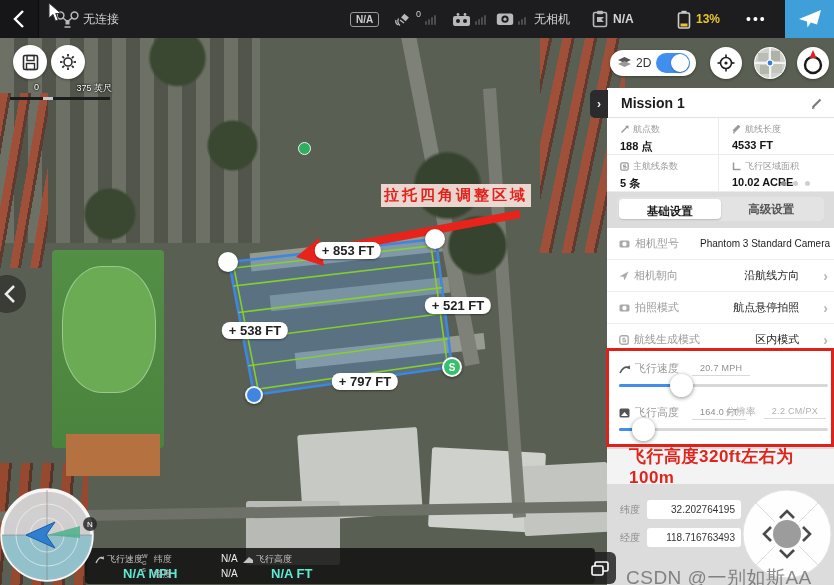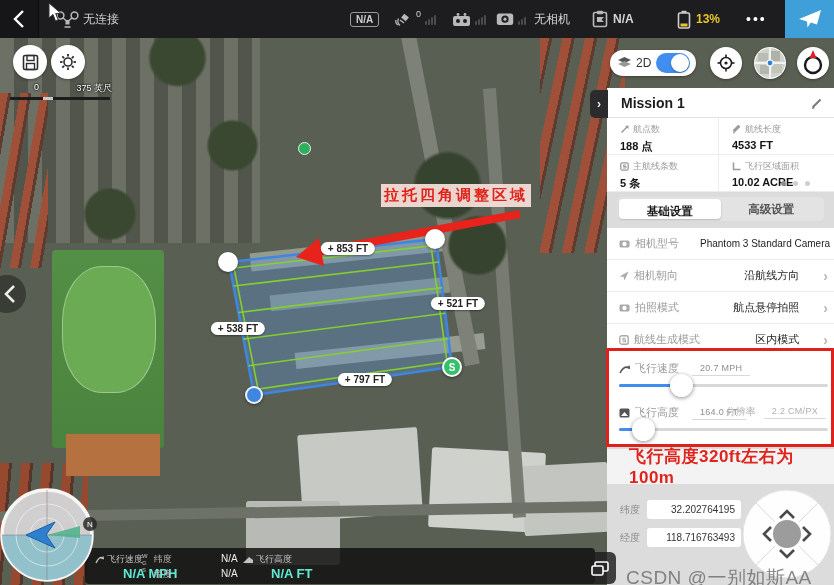--- a/index.html
+++ b/index.html
@@ -21,21 +21,21 @@
   
   .map{position:absolute;top:38px;left:0;width:834px;height:547px;background:#5a5f53;overflow:hidden;z-index:1;}
   .m-patch{position:absolute;}
   .overlaysvg{position:absolute;left:0;top:0;z-index:6;pointer-events:none;}
   .handle{position:absolute;border-radius:50%;z-index:8;box-shadow:0 1px 3px rgba(0,0,0,.45);}
   .handle.white{background:#fff;width:20px;height:20px;}
   .handle.blue{background:#3f86e0;width:18px;height:18px;border:2px solid rgba(255,255,255,.9);box-sizing:border-box;}
   .handle.start{background:#35c06b;width:20px;height:20px;border:2px solid #fff;box-sizing:border-box;
                 display:flex;align-items:center;justify-content:center;color:#fff;font-size:10px;font-weight:bold;}
   .edge-pill{position:absolute;transform:translateX(-50%);background:#fff;border-radius:8px;padding:1px 7px;
-             font-size:10px;font-weight:bold;color:#222;z-index:7;box-shadow:0 1px 2px rgba(0,0,0,.4);white-space:nowrap;}
+             font-size:13px;font-weight:bold;color:#222;z-index:7;box-shadow:0 1px 2px rgba(0,0,0,.4);white-space:nowrap;}
   .annot-label{position:absolute;left:381px;top:146px;width:150px;height:23px;background:rgba(248,226,219,.92);
                color:#e0241c;font-size:15px;font-weight:bold;letter-spacing:3px;display:flex;align-items:center;
                justify-content:center;z-index:9;}
   .round-btn{position:absolute;width:34px;height:34px;border-radius:50%;background:#fff;z-index:10;
              display:flex;align-items:center;justify-content:center;box-shadow:0 1px 3px rgba(0,0,0,.35);}
   .scale-wrap{position:absolute;left:10px;top:44px;width:102px;z-index:10;color:#fff;font-size:9px;
               text-shadow:0 0 2px #000,0 0 2px #000;}
   .scale-bar{margin-top:2px;height:3px;display:flex;}
   .scale-bar b{display:block;height:3px;}
   .pill2d{position:absolute;left:610px;top:12px;width:86px;height:26px;background:#fff;border-radius:14px;z-index:10;
@@ -150,21 +150,21 @@
 
     <div class="handle white" style="left:218px;top:214px;"></div>
     <div class="handle white" style="left:425px;top:191px;"></div>
     <div class="handle blue" style="left:245px;top:348px;"></div>
     <div class="handle start" style="left:442px;top:319px;">
       <span>S</span>
     </div>
 
     <div class="edge-pill" style="left:348px;top:204px;">+ 853 FT</div>
     <div class="edge-pill" style="left:458px;top:259px;">+ 521 FT</div>
-    <div class="edge-pill" style="left:238px;top:284px;">+ 538 FT</div>
+    <div class="edge-pill" style="left:255px;top:284px;">+ 538 FT</div>
     <div class="edge-pill" style="left:365px;top:335px;">+ 797 FT</div>
 
     <div class="annot-label">拉托四角调整区域</div>
 
     <div class="round-btn" style="left:13px;top:7px;">
       <svg width="17" height="17" viewBox="0 0 17 17">
         <rect x="1.5" y="1.5" width="14" height="14" rx="1.5" fill="none" stroke="#2c2c2c" stroke-width="1.6"></rect>
         <rect x="5" y="1.5" width="7" height="5" fill="none" stroke="#2c2c2c" stroke-width="1.4"></rect>
         <rect x="4.5" y="9.5" width="8" height="6" fill="none" stroke="#2c2c2c" stroke-width="1.4"></rect>
       </svg>

